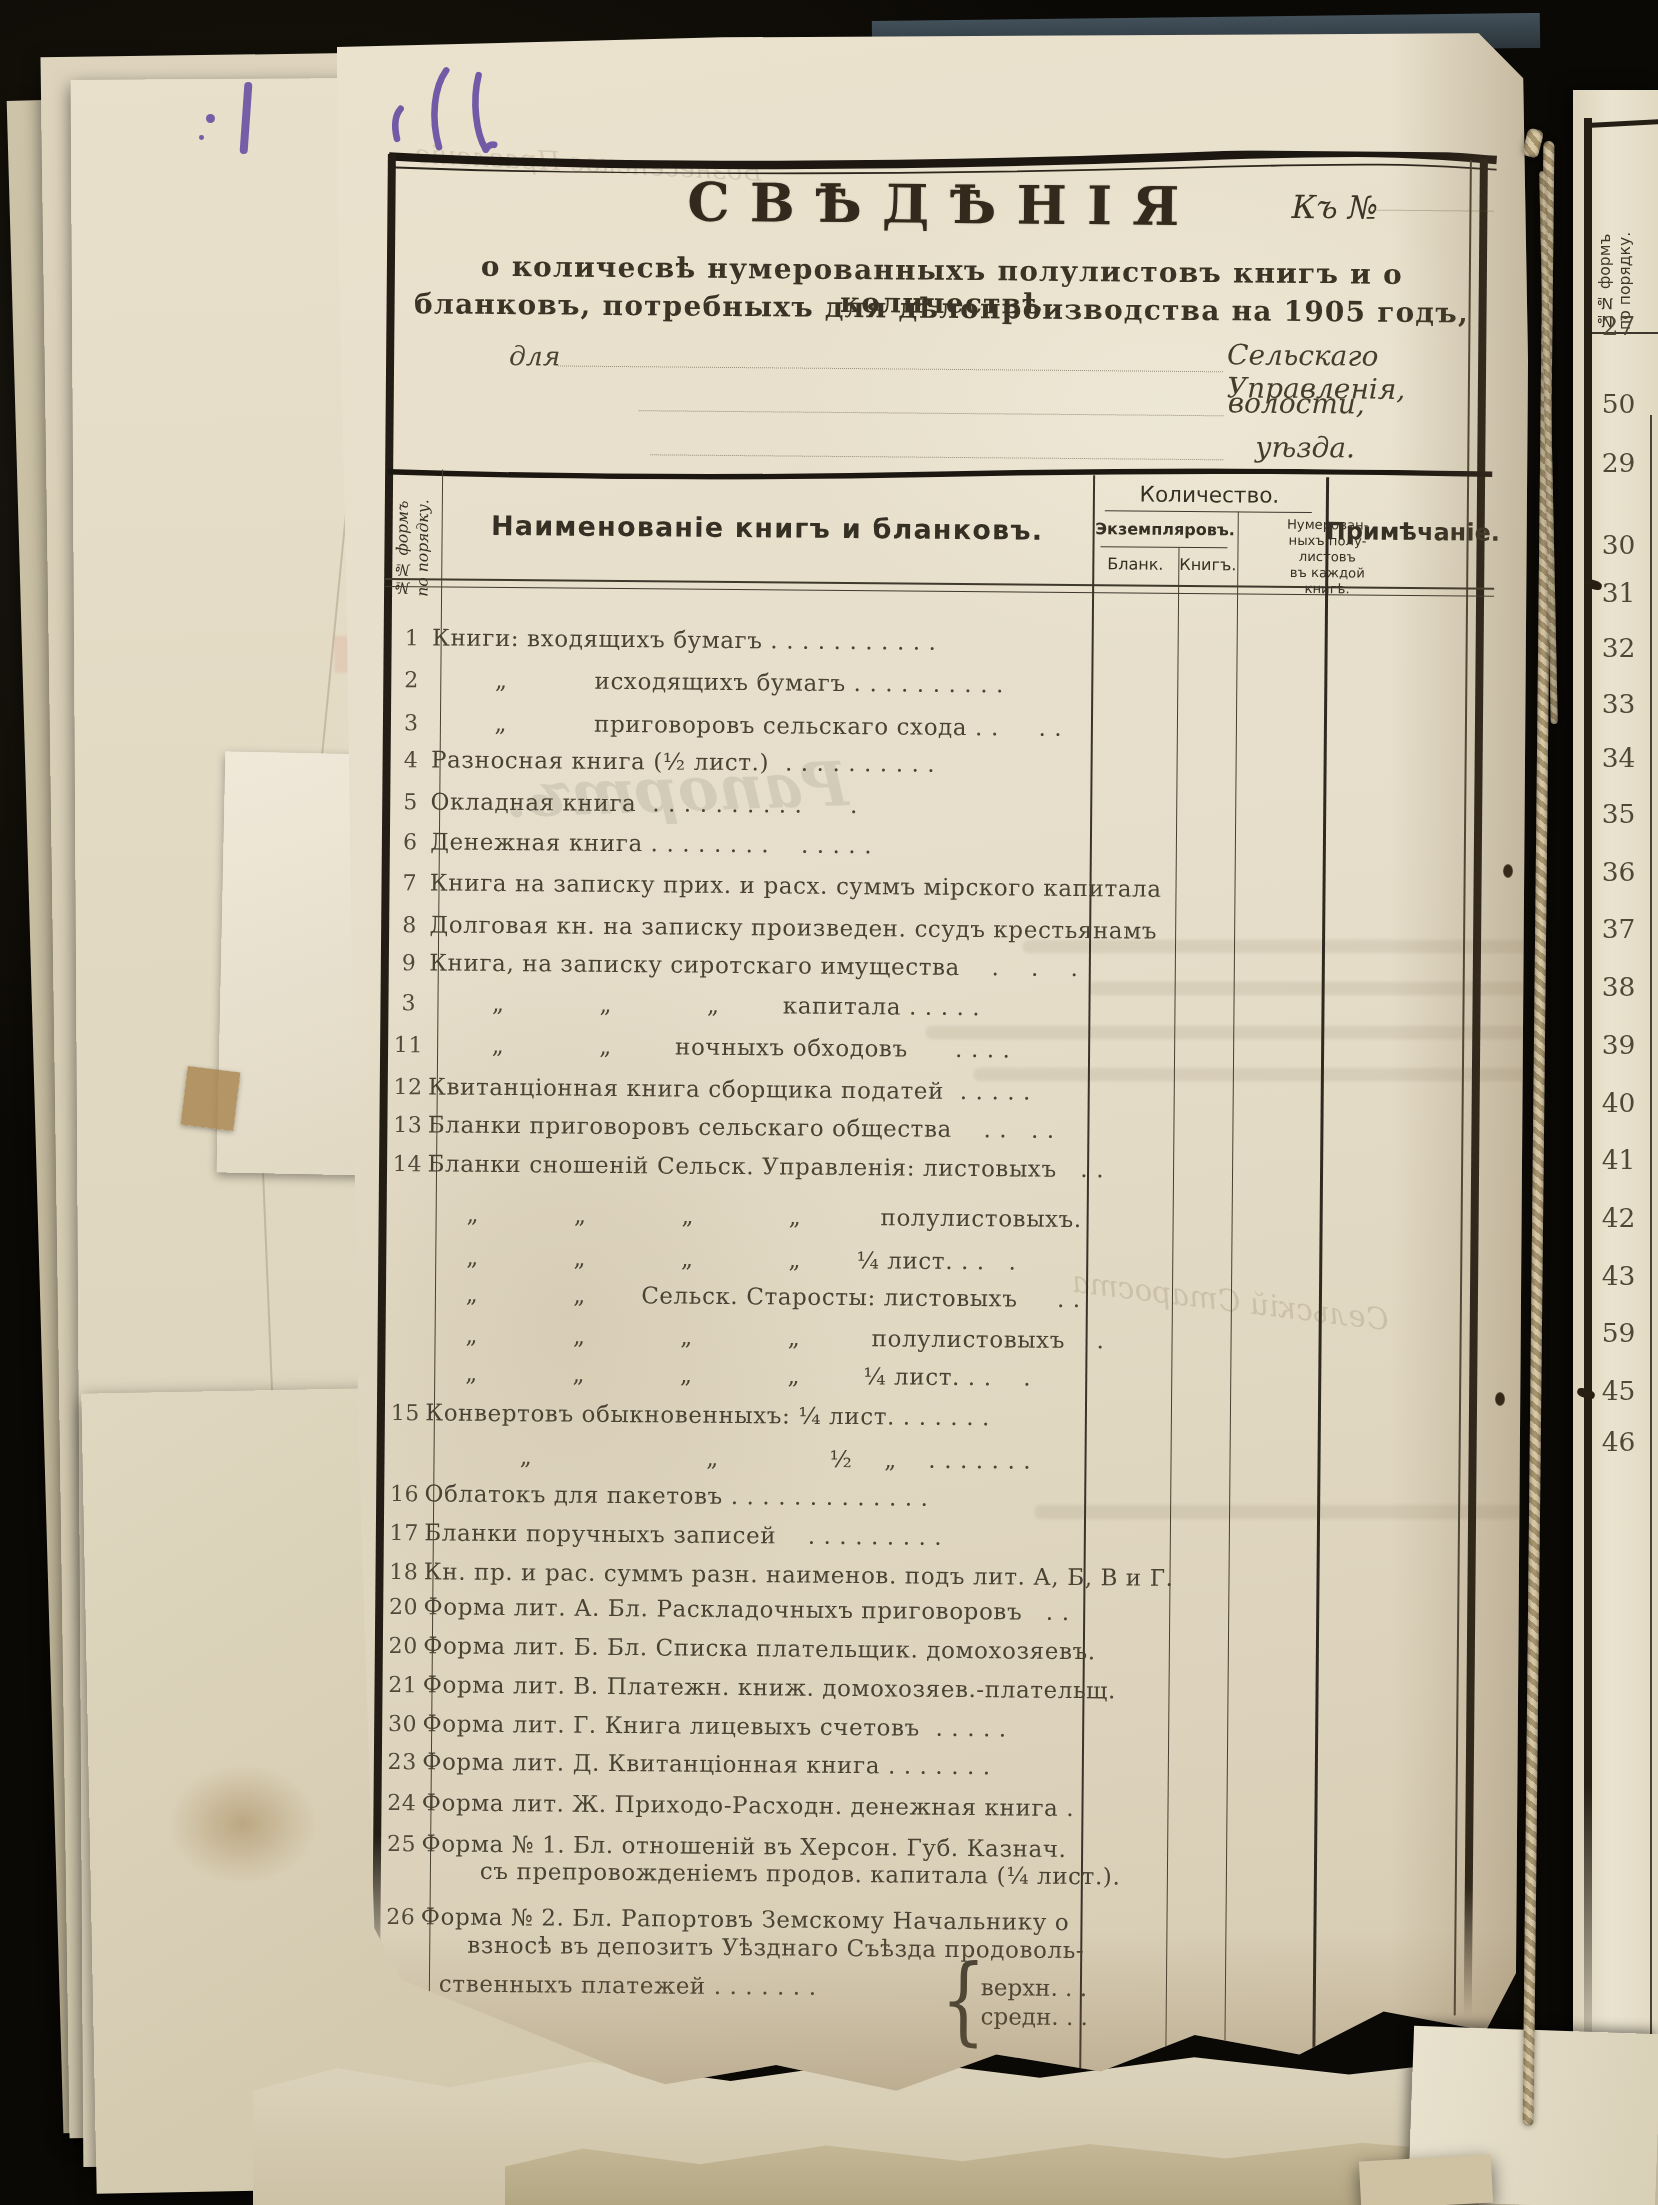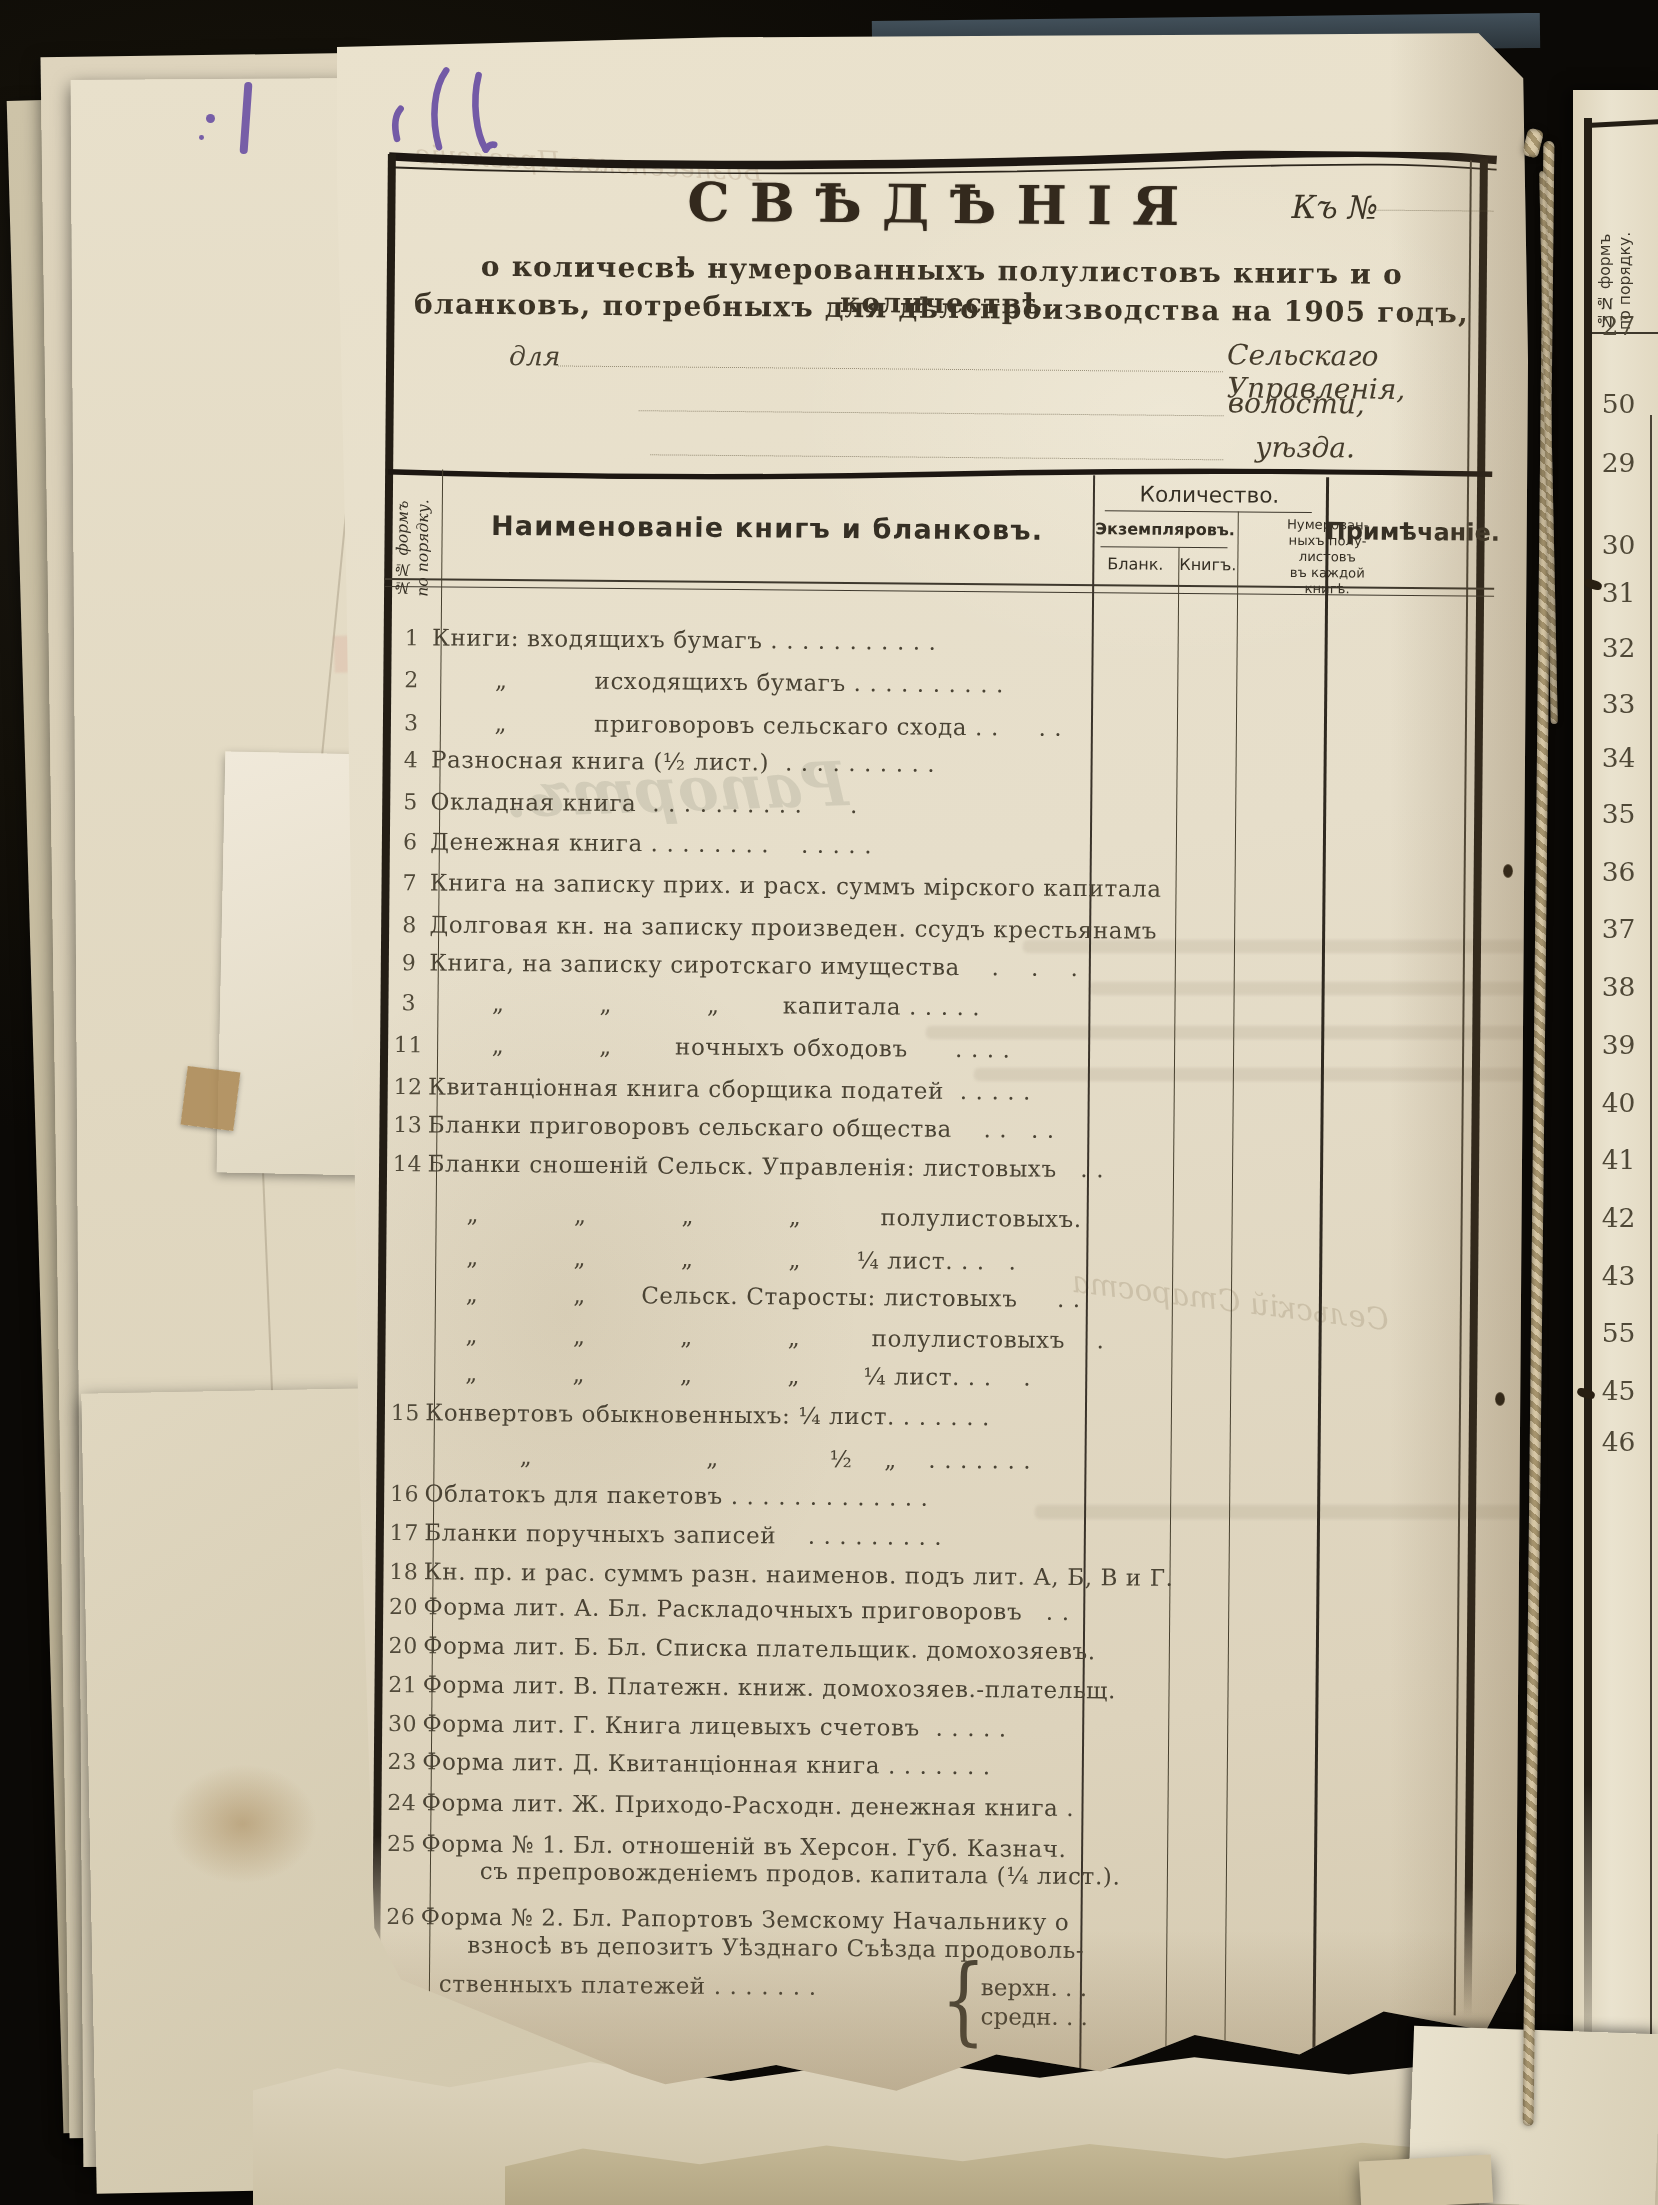--- a/index.html
+++ b/index.html
@@ -246,21 +246,21 @@
         <div class="snum" style="top: 667px;">34</div>
         <div class="snum" style="top: 723px;">35</div>
         <div class="snum" style="top: 781px;">36</div>
         <div class="snum" style="top: 838px;">37</div>
         <div class="snum" style="top: 896px;">38</div>
         <div class="snum" style="top: 954px;">39</div>
         <div class="snum" style="top: 1012px;">40</div>
         <div class="snum" style="top: 1069px;">41</div>
         <div class="snum" style="top: 1127px;">42</div>
         <div class="snum" style="top: 1185px;">43</div>
-        <div class="snum" style="top: 1242px;">55</div>
+        <div class="snum" style="top: 1242px;">59</div>
         <div class="snum" style="top: 1300px;">45</div>
         <div class="snum" style="top: 1351px;">46</div>
       </div>
   </div>
 
   <div class="sheet bottomA"></div>
   <div class="sheet bottomB"></div>
   <div class="sheet bottomR"></div>
   <div class="sheet bottomR2"></div>
 </div>

